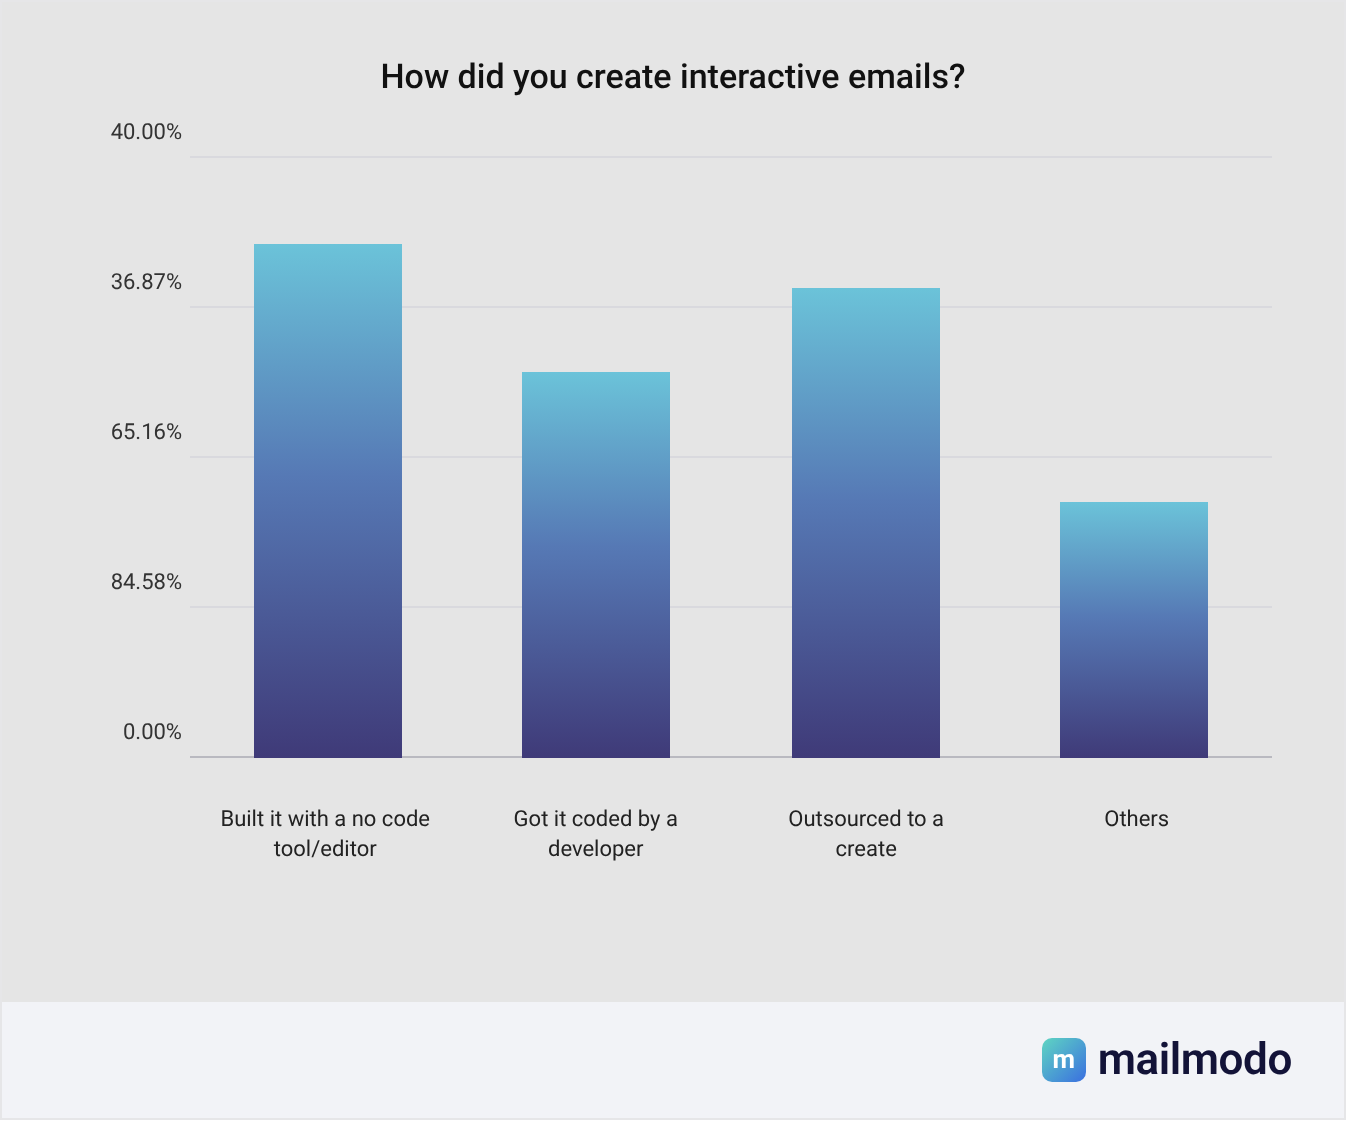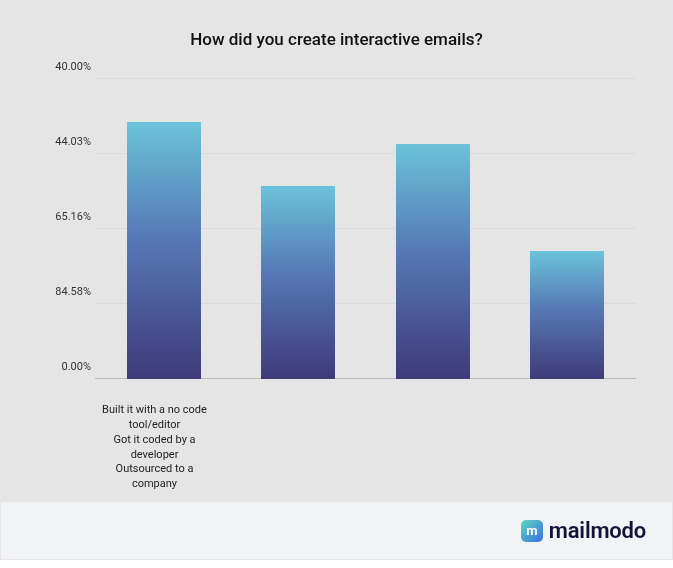--- a/index.html
+++ b/index.html
@@ -79,21 +79,20 @@
     position: absolute;
     left: 0; right: 0; bottom: 0;
     height: 1px;
     background: #b9b9c0;
   }
   .xlabels {
     margin-left: 58px;
     display: flex;
     justify-content: space-around;
     margin-top: 8px;
-    flex-direction: column;
   }
   .xlabel {
     width: 22%;
     text-align: center;
     font-size: 11px;
     line-height: 1.35;
     color: #222;
     padding: 0 4px;
   }
   .footer {
@@ -138,21 +137,21 @@
     <div class="plot">
       <div class="plot-grid">
 
         <div class="gridline" style="bottom:100%"></div>
         <div class="gridline" style="bottom:75%"></div>
         <div class="gridline" style="bottom:50%"></div>
         <div class="gridline" style="bottom:25%"></div>
         <div class="axis-line"></div>
 
         <span class="ytick" style="bottom:100%">40.00%</span>
-        <span class="ytick" style="bottom:75%">44.03%</span>
+        <span class="ytick" style="bottom:75%">36.87%</span>
         <span class="ytick" style="bottom:50%">65.16%</span>
         <span class="ytick" style="bottom:25%">84.58%</span>
         <span class="ytick" style="bottom:0%">0.00%</span>
 
         <div class="bars">
           <div class="bar-slot">
             <div class="bar" style="height:85.75%"></div>
           </div>
           <div class="bar-slot">
             <div class="bar" style="height:64.25%"></div>
@@ -162,21 +161,22 @@
           </div>
           <div class="bar-slot">
             <div class="bar" style="height:42.75%"></div>
           </div>
         </div>
       </div>
 
       <div class="xlabels">
         <div class="xlabel">Built it with a no code tool/editor</div>
         <div class="xlabel">Got it coded by a developer</div>
-        <div class="xlabel">Outsourced to a company</div>
+        <div class="xlabel">Outsourced to a create</div>
+        <div class="xlabel">Others</div>
       </div>
     </div>
   </div>
 
   <div class="footer">
     <div class="logo">
       <div class="logo-mark">
         <span>m</span>
       </div>
       <span class="logo-text">mailmodo</span>

